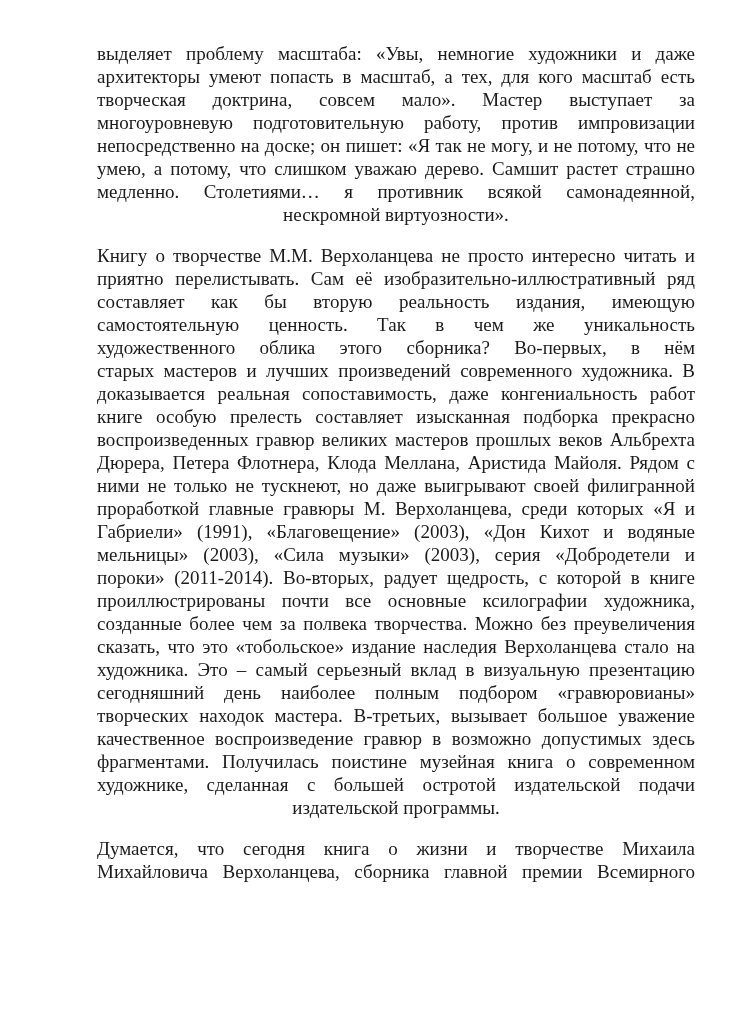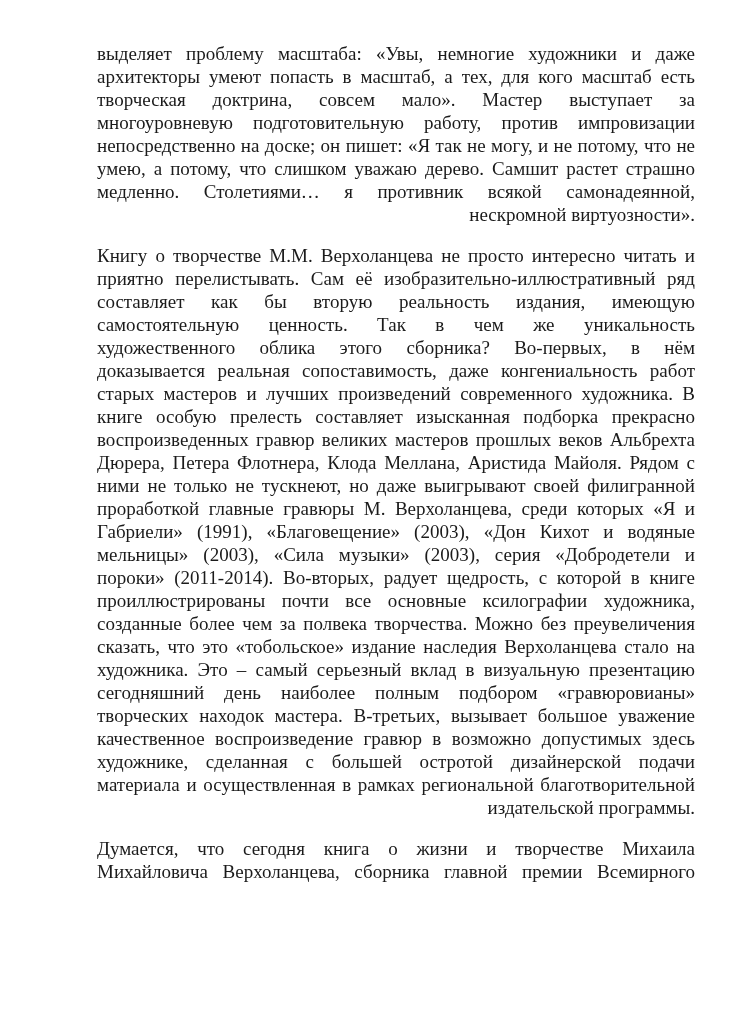--- a/index.html
+++ b/index.html
@@ -31,21 +31,21 @@
     text-align-last: justify;
     white-space: normal;
   }
   .line::after {           
     content: "";
     display: inline-block;
     width: 100%;
     height: 0;
   }
   .line.final {
-    text-align: right;
+    text-align: center;
     text-align-last: auto;
   }
   .line.final::after {
     content: none;
   }
 </style>
 </head>
 <body>
 
 <div class="page">
@@ -60,39 +60,39 @@
     <div class="line">медленно. Столетиями… я противник всякой самонадеянной,</div>
     <div class="line final">нескромной виртуозности».</div>
   </div>
 
   <div class="para">
     <div class="line">Книгу о творчестве М.М. Верхоланцева не просто интересно читать и</div>
     <div class="line">приятно перелистывать. Сам её изобразительно-иллюстративный ряд</div>
     <div class="line">составляет как бы вторую реальность издания, имеющую</div>
     <div class="line">самостоятельную ценность. Так в чем же уникальность</div>
     <div class="line">художественного облика этого сборника? Во-первых, в нём</div>
+    <div class="line">старых мастеров и лучших произведений современного художника. В</div>
     <div class="line">доказывается реальная сопоставимость, даже конгениальность работ</div>
-    <div class="line">старых мастеров и лучших произведений современного художника. В</div>
     <div class="line">книге особую прелесть составляет изысканная подборка прекрасно</div>
     <div class="line">воспроизведенных гравюр великих мастеров прошлых веков Альбрехта</div>
     <div class="line">Дюрера, Петера Флотнера, Клода Меллана, Аристида Майоля. Рядом с</div>
     <div class="line">ними не только не тускнеют, но даже выигрывают своей филигранной</div>
     <div class="line">проработкой главные гравюры М. Верхоланцева, среди которых «Я и</div>
     <div class="line">Габриели» (1991), «Благовещение» (2003), «Дон Кихот и водяные</div>
     <div class="line">мельницы» (2003), «Сила музыки» (2003), серия «Добродетели и</div>
     <div class="line">пороки» (2011-2014). Во-вторых, радует щедрость, с которой в книге</div>
     <div class="line">проиллюстрированы почти все основные ксилографии художника,</div>
     <div class="line">созданные более чем за полвека творчества. Можно без преувеличения</div>
     <div class="line">сказать, что это «тобольское» издание наследия Верхоланцева стало на</div>
     <div class="line">художника. Это – самый серьезный вклад в визуальную презентацию</div>
     <div class="line">сегодняшний день наиболее полным подбором «гравюровианы»</div>
     <div class="line">творческих находок мастера. В-третьих, вызывает большое уважение</div>
     <div class="line">качественное воспроизведение гравюр в возможно допустимых здесь</div>
-    <div class="line">художнике, сделанная с большей остротой дизайнерской подачи</div>
-    <div class="line">материала и осуществленная в рамках региональной благотворительной</div>
+    <div class="line">фрагментами. Получилась поистине музейная книга о современном</div>
+    <div class="line">художнике, сделанная с большей остротой издательской подачи</div>
     <div class="line final">издательской программы.</div>
   </div>
 
   <div class="para">
     <div class="line">Думается, что сегодня книга о жизни и творчестве Михаила</div>
     <div class="line">Михайловича Верхоланцева, сборника главной премии Всемирного</div>
   </div>
 
 </div>
 

